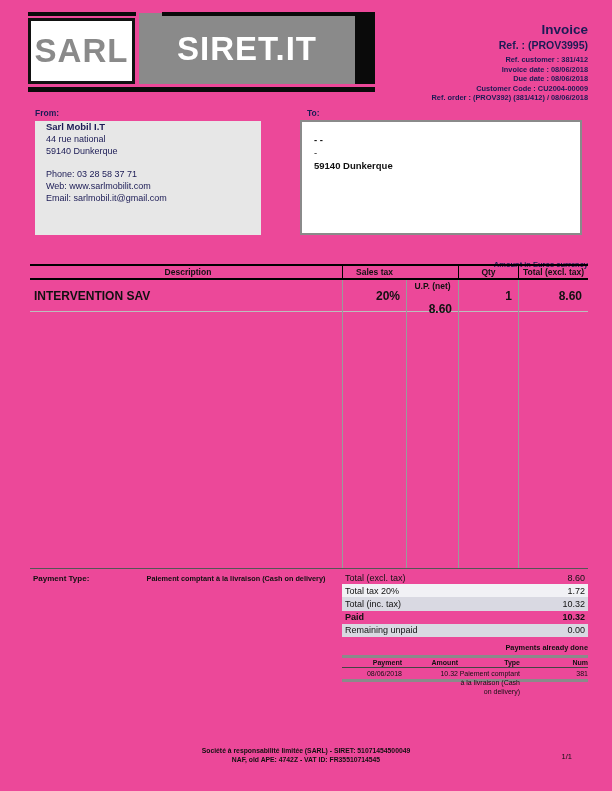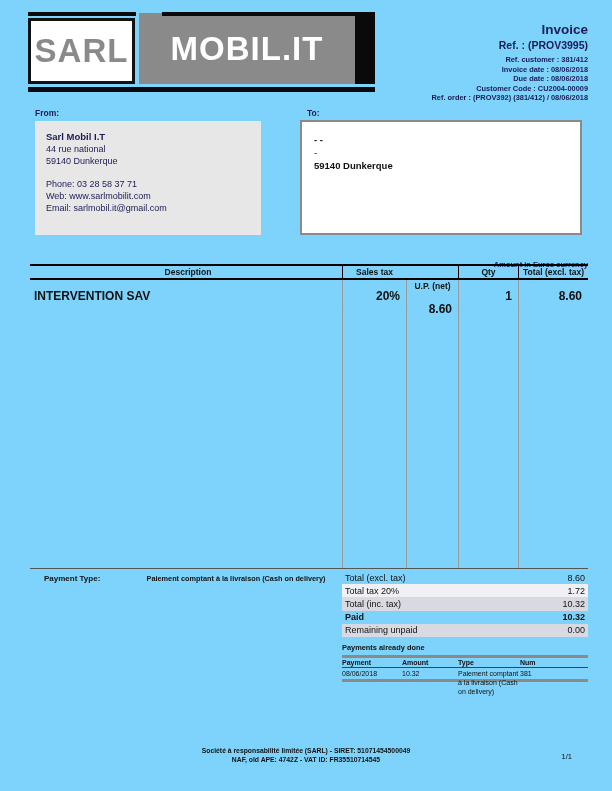--- a/index.html
+++ b/index.html
@@ -1,18 +1,18 @@
 <!DOCTYPE html>
 <html><head>
 <meta charset="utf-8">
 <style>
   * { margin:0; padding:0; box-sizing:border-box; }
   html,body { background:#ffffff; }
   body { font-family:"Liberation Sans", sans-serif; color:#111; }
-  .page { position:relative; width:612px; height:791px; background:#7dd3fc; overflow:hidden; }
+  .page { position:relative; width:612px; height:791px; background:#ec4899; overflow:hidden; }
 
   
   .logo { position:absolute; left:28px; top:12px; width:347px; }
   .logo-topbar { position:relative; height:4px; }
   .logo-topbar .seg1 { position:absolute; left:0; top:0; width:108px; height:4px; background:#0a0a0a; }
   .logo-topbar .seg2 { position:absolute; left:134px; top:0; width:213px; height:4px; background:#0a0a0a; }
   .logo-row { display:flex; margin-top:2px; align-items:stretch; height:66px; }
   .logo-sarl { width:107px; background:#ffffff; border:3px solid #111; color:#8a8a8a;
     font-weight:bold; font-size:33px; letter-spacing:1px; display:flex; align-items:center; justify-content:center; }
   .logo-mobilit { width:236px; background:#8a8a8a; color:#ffffff; margin-left:4px; margin-top:-5px; height:71px;
@@ -22,21 +22,21 @@
 
   
   .hdr { position:absolute; right:24px; top:22px; text-align:right; color:#1b1b55; }
   .hdr-title { font-size:13.5px; font-weight:bold; }
   .hdr-ref { font-size:10.5px; font-weight:bold; margin-top:2px; }
   .hdr-lines { margin-top:4px; font-size:7.4px; font-weight:bold; line-height:9.6px; }
 
   
   .from-label { position:absolute; left:35px; top:108px; font-size:8.5px; font-weight:bold; color:#1b1b55; }
   .from-box { position:absolute; left:35px; top:121px; width:226px; height:114px; background:#e7e7e7;
-    color:#1b1b55; font-size:9px; line-height:12px; padding:10px 11px; }
+    color:#1b1b55; font-size:9px; line-height:12px; padding:0 11px; }
   .from-name { font-weight:bold; font-size:9.5px; }
   .from-gap { height:11px; }
   .to-label { position:absolute; left:307px; top:108px; font-size:8.5px; font-weight:bold; color:#1b1b55; }
   .to-box { position:absolute; left:300px; top:120px; width:282px; height:115px; background:#fff;
     border:2px solid #8a8a8a; color:#111; font-size:9.5px; line-height:13px; padding:11px 12px; }
   .to-l1, .to-l3 { font-weight:bold; }
 
   
   .currency-note { position:absolute; right:24px; top:260px; font-size:7.5px; font-weight:bold; color:#1b1b55; }
 
@@ -51,32 +51,32 @@
   .c-qty  { width:60px; }
   .c-tot  { width:70px; }
   .items-head .c-tax, .items-head .c-up, .items-head .c-qty, .items-head .c-tot { border-left:1px solid #000; height:100%; display:flex; align-items:center; justify-content:center; }
   .items-body { position:relative; height:289px; border-bottom:1px solid #555; }
   .vline { position:absolute; top:0; bottom:0; width:1px; background:#9a9a9a; }
   .vl1 { left:312px; } .vl2 { left:376px; } .vl3 { left:428px; } .vl4 { left:488px; }
   .item-row { display:flex; height:32px; align-items:center; font-size:12px; font-weight:bold; border-bottom:1px solid #bdbdbd; }
   .item-row .num { text-align:right; padding-right:6px; }
 
   
-  .ptype-label { position:absolute; left:44px; top:574px; font-size:8px; font-weight:bold; }
+  .ptype-label { position:absolute; left:33px; top:574px; font-size:8px; font-weight:bold; }
   .ptype-value { position:absolute; left:130px; top:574px; width:212px; text-align:center; font-size:7.3px; font-weight:bold; }
 
   
   .totals { position:absolute; left:342px; top:571px; width:246px; font-size:9px; }
   .trow { display:flex; justify-content:space-between; align-items:center; height:13.2px; padding:0 3px; }
   .trow.shade { background:#d9d9e2; }
   .trow.shade-light { background:#f1f1f5; }
   .trow.bold { font-weight:bold; }
 
   
-  .payments { position:absolute; left:342px; top:643px; width:246px; }
+  .payments { position:absolute; left:342px; top:643px; width:246px;text-align:right; }
   .pay-title { font-size:7.4px; font-weight:bold; margin-bottom:3px; }
   .pay-thick { height:3px; background:#8a8a8a; }
   .pay-head { display:flex; font-size:7px; font-weight:bold; height:10px; align-items:center; border-bottom:1.5px solid #444; }
   .pc1 { width:60px; } .pc2 { width:56px; } .pc3 { width:62px; } .pc4 { width:68px; }
   .pay-row { display:flex; font-size:7px; height:11px; position:relative; z-index:2; }
   .pay-row > div { line-height:8.8px; padding-top:2px; }
   .pay-bottom { position:relative; z-index:1; height:3px; background:#8a8a8a; }
 
   
   .footer { position:absolute; left:0; right:0; top:746px; text-align:center; font-size:6.8px; font-weight:bold;
@@ -88,21 +88,21 @@
 
 <div class="page">
 
   <div class="logo">
     <div class="logo-topbar">
       <div class="seg1"></div>
       <div class="seg2"></div>
     </div>
     <div class="logo-row">
       <div class="logo-sarl">SARL</div>
-      <div class="logo-mobilit">MOBIL.IT</div>
+      <div class="logo-mobilit">SIRET.IT</div>
     </div>
     <div class="logo-bottombar"></div>
   </div>
 
   <div class="hdr">
     <div class="hdr-title">Invoice</div>
     <div class="hdr-ref">Ref. : (PROV3995)</div>
     <div class="hdr-lines">
       <div>Ref. customer : 381/412</div>
       <div>Invoice date : 08/06/2018</div>

